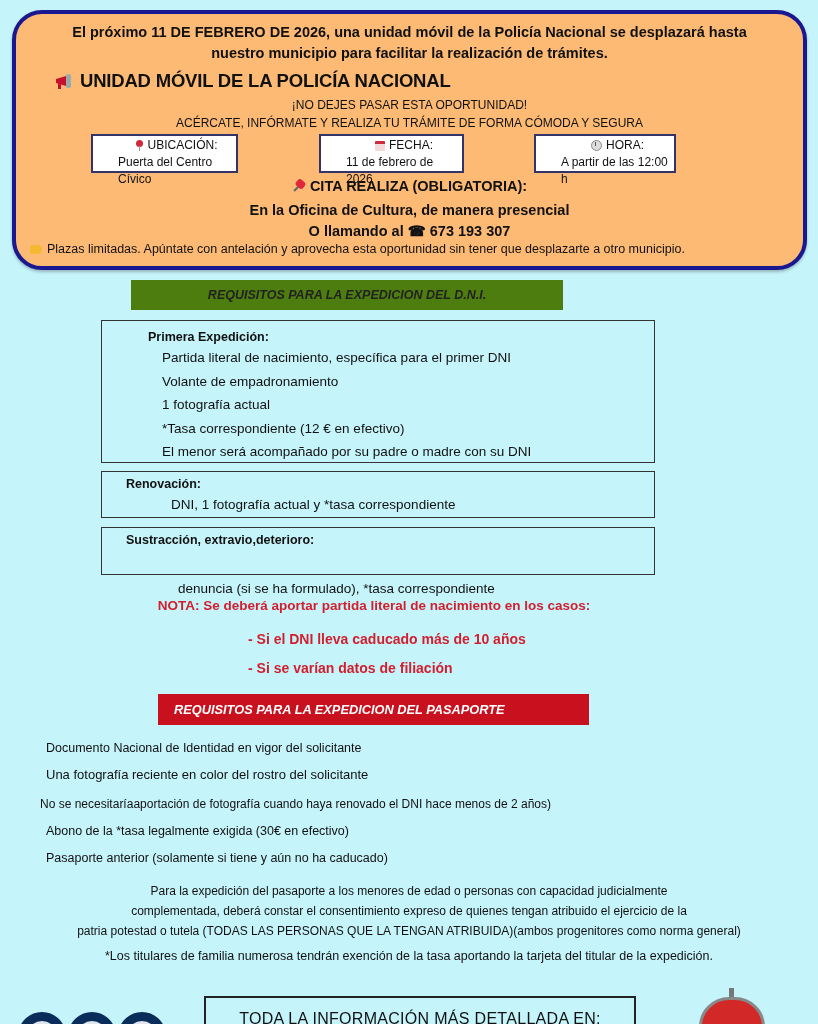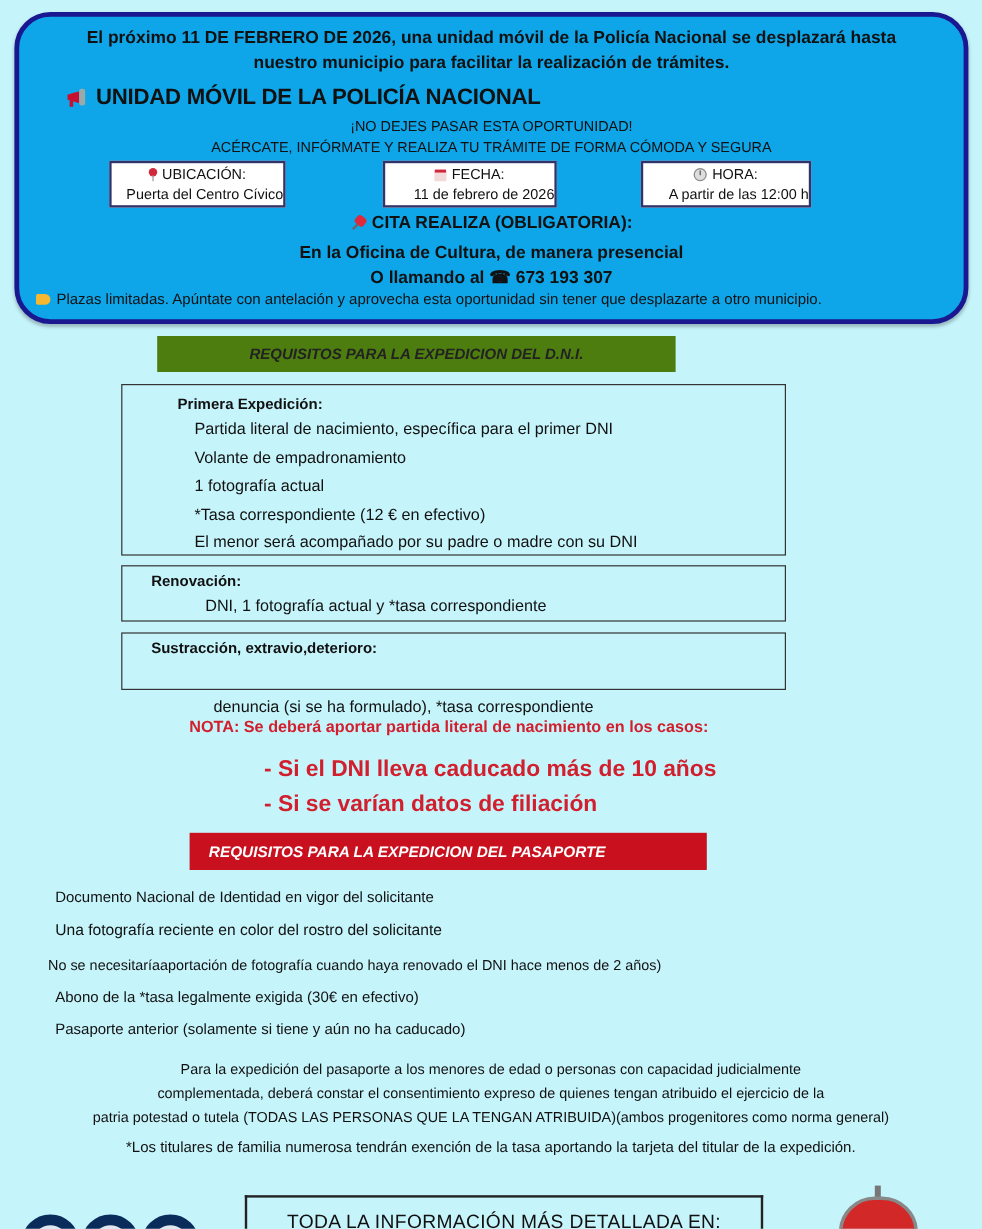--- a/index.html
+++ b/index.html
@@ -5,21 +5,21 @@
     * { box-sizing: border-box; margin: 0; padding: 0; }
     html, body { width: 818px; height: 1024px; overflow: hidden; }
     body {
       background: #c6f4fb;
       font-family: "Liberation Sans", sans-serif;
       color: #111;
       position: relative;
     }
     .hero {
       position: absolute; left: 12px; top: 10px; width: 795px; height: 260px;
-      background: #0ea5e9; border: 4px solid #1a1890; border-radius: 30px;
+      background: #fdba74; border: 4px solid #1a1890; border-radius: 30px;
       box-shadow: 0 2px 3px rgba(0,0,0,0.25);
     }
     .intro {
       position: absolute; left: 0; right: 0; top: 8px;
       text-align: center; font-weight: bold; font-size: 14.5px; line-height: 21px;
     }
     .unit-title {
       position: absolute; left: 40px; top: 56px;
       font-weight: bold; font-size: 18.5px; letter-spacing: -0.2px;
       display: flex; align-items: center; gap: 6px;
@@ -27,22 +27,23 @@
     .megaphone { display: inline-block; width: 18px; height: 14px; position: relative; }
     .megaphone .body { position: absolute; left: 0; top: 2px; width: 10px; height: 10px; background: #c8102e; clip-path: polygon(0 30%, 100% 0, 100% 100%, 0 70%); }
     .megaphone .end { position: absolute; left: 10px; top: 0; width: 5px; height: 14px; background: #9aa; border-radius: 2px; }
     .megaphone .handle { position: absolute; left: 2px; top: 9px; width: 3px; height: 6px; background: #c8102e; }
     .tagline {
       position: absolute; left: 0; right: 0; top: 82px; text-align: center;
       font-size: 12px; line-height: 18px;
     }
     .info-box {
       position: absolute; top: 120px; height: 39px; border: 2px solid #33336a;
-      background: #fff; text-align: right; font-size: 12px; line-height: 17px;
+      background: #fff; text-align: left; font-size: 12px; line-height: 17px;
       padding-top: 1px;
+      padding-left: 25px;
     }
     .info-box .lbl { display: flex; align-items: center; justify-content: center; gap: 4px; }
     .ico-pin { display: inline-block; width: 7px; height: 11px; position: relative; }
     .ico-pin::before { content: ""; position: absolute; left: 0; top: 0; width: 7px; height: 7px; border-radius: 50%; background: #d2283c; }
     .ico-pin::after { content: ""; position: absolute; left: 3px; top: 6px; width: 1px; height: 5px; background: #999; }
     .ico-cal { display: inline-block; width: 10px; height: 10px; background: #f2dada; border-top: 3px solid #d2283c; border-radius: 1px; }
     .ico-clock { display: inline-block; width: 11px; height: 11px; border-radius: 50%; border: 1.5px solid #888; background: #ddd; position: relative; }
     .ico-clock::after { content: ""; position: absolute; left: 3.5px; top: 1px; width: 1px; height: 4px; background: #555; }
     .cita {
       position: absolute; left: 0; right: 0; top: 162px; text-align: center;
@@ -74,21 +75,21 @@
     .box1 .items div { line-height: 23.5px; }
     .box2 { top: 471px; height: 47px; padding-left: 24px; padding-top: 4px; }
     .box2 .title { line-height: 17px; }
     .box2 .val { padding-left: 45px; line-height: 23px; }
     .box3 { top: 527px; height: 48px; padding-left: 24px; padding-top: 4px; }
     .box3 .title { line-height: 17px; }
     .box3 .val { padding-left: 52px; line-height: 23px; margin-top: 28px; }
 
     .nota { position: absolute; left: 0; width: 760px; text-align: center; color: #d21f2e; font-weight: bold; }
     .nota-head { top: 598px; font-size: 13.5px; left: 0; width: 748px; }
-    .nota-item { left: 220px; width: auto; text-align: right; font-size: 19px; }
+    .nota-item { left: 248px; width: auto; text-align: right; font-size: 14px; }
     .nota-i1 { top: 631px; }
     .nota-i2 { top: 660px; }
 
     .banner-red {
       position: absolute; left: 158px; top: 694px; width: 431px; height: 31px;
       background: #c8101e; text-align: left; padding-left: 16px;
       font-weight: bold; font-style: italic; color: #fff; font-size: 12.8px; line-height: 31px;
     }
     .pass-line { position: absolute; left: 0; right: 0; font-size: 12.5px; }
     .pl1 { top: 741px; left: 46px; width: 640px; right: auto; }

